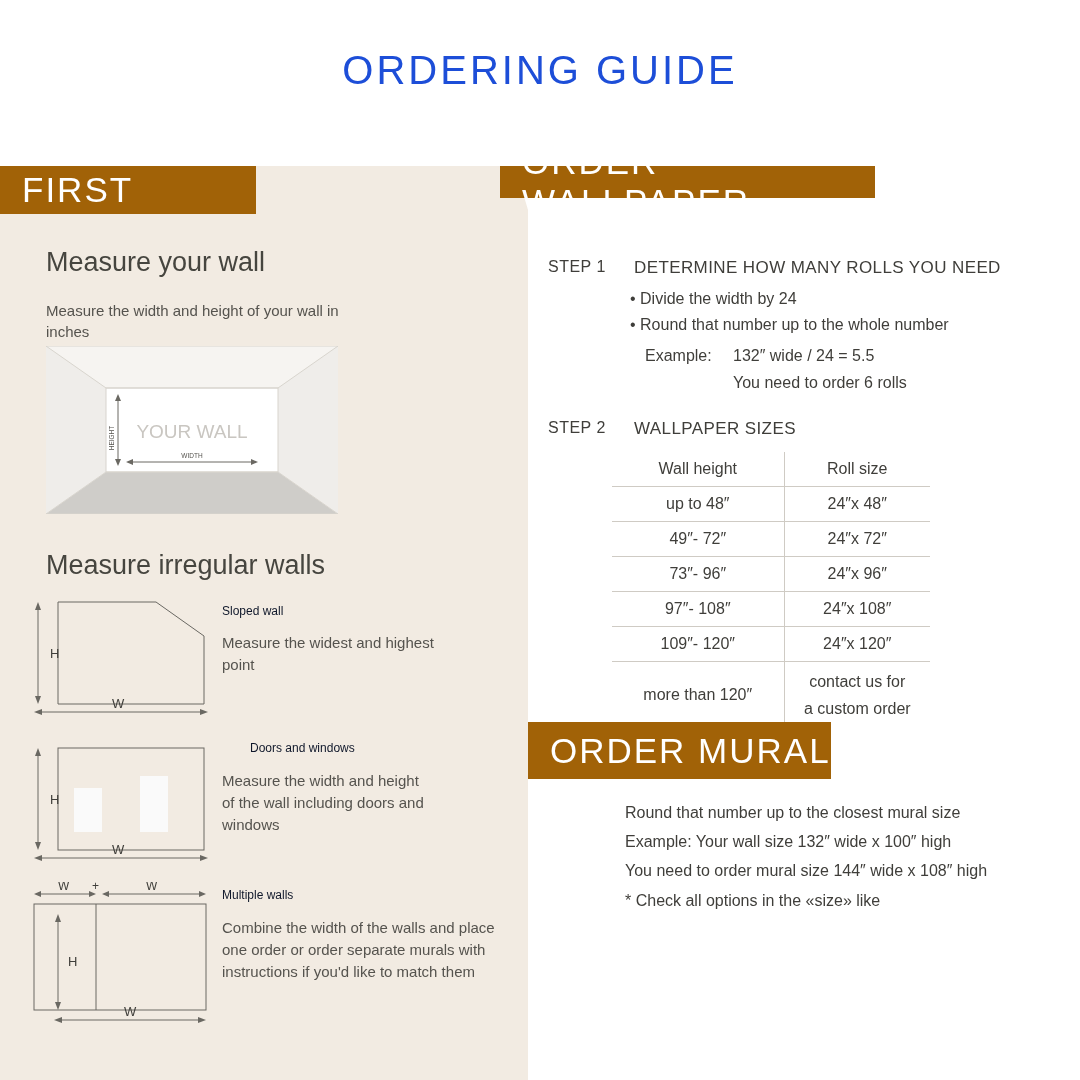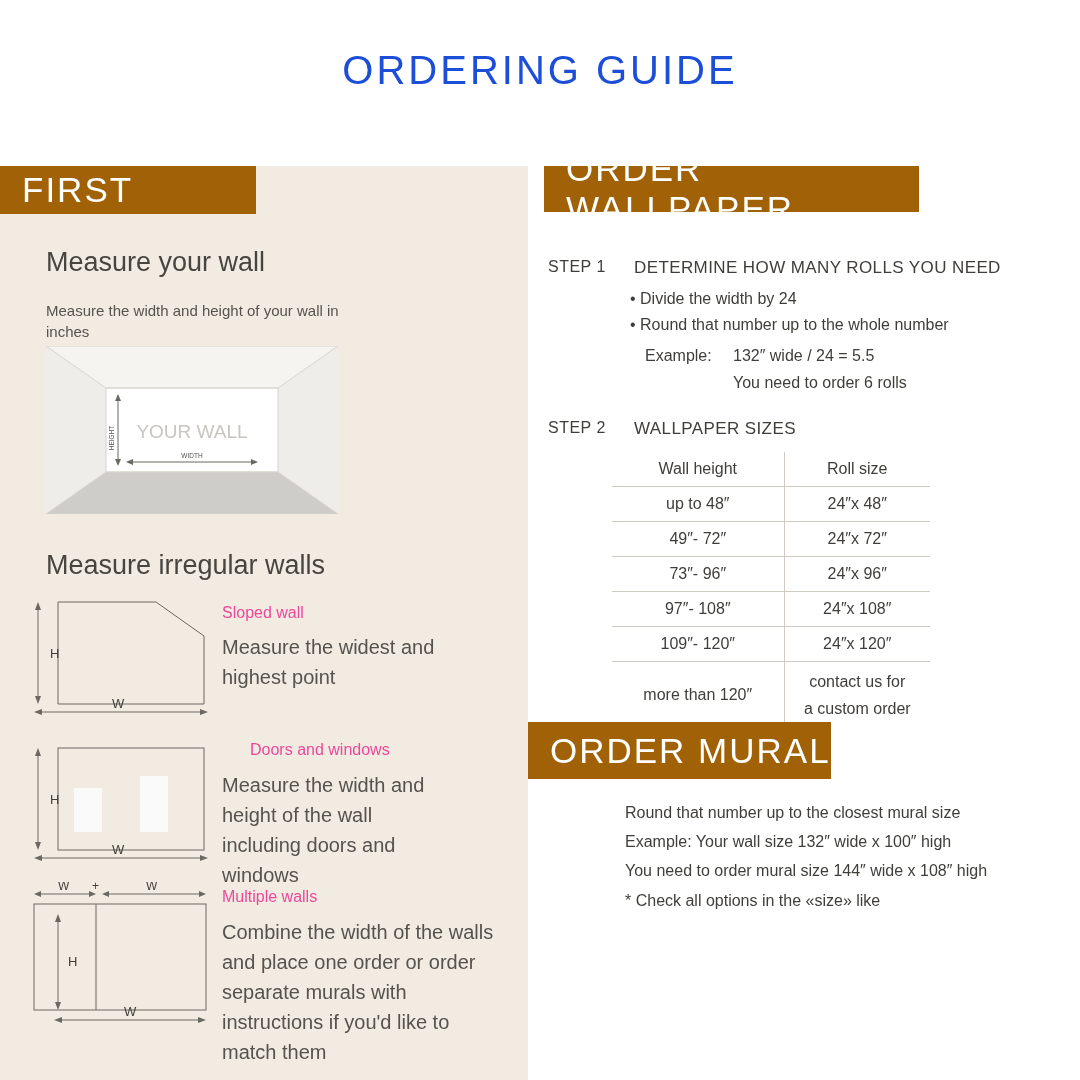--- a/index.html
+++ b/index.html
@@ -30,21 +30,21 @@
   
   .bar {
     position: absolute;
     background: #a16207;
     color: #ffffff;
     display: flex; align-items: center;
     padding-left: 22px;
     font-size: 35px; letter-spacing: 2px; font-weight: 400;
   }
   #bar-first      { left: 0;   top: 166px; width: 256px; height: 48px; }
-  #bar-wallpaper  { left: 544px; top: 166px; width: 375px; height: 46px; }
+  #bar-wallpaper  { left: 500px; top: 166px; width: 375px; height: 32px; }
   #bar-mural      { left: 528px; top: 722px; width: 303px; height: 57px; }
 
   
   .h2 {
     position: absolute; font-size: 27px; font-weight: 400; color: #46453f;
   }
   .sub {
     position: absolute; font-size: 15px; line-height: 21px; color: #55534e;
   }
 
@@ -55,24 +55,24 @@
   
   #wall-illustration { position: absolute; left: 46px; top: 346px; width: 292px; height: 168px; }
 
   
   .irr-svg { position: absolute; }
   #irr-sloped   { left: 28px; top: 596px;  width: 180px; height: 122px; }
   #irr-doors    { left: 28px; top: 742px;  width: 180px; height: 122px; }
   #irr-multiple { left: 28px; top: 882px;  width: 180px; height: 150px; }
 
   .irr-title {
-    position: absolute; font-size: 16px; color: #ec4899; font-weight: 400;
+    position: absolute; font-size: 12px; color: #0f172a; font-weight: 400;
   }
   .irr-body {
-    position: absolute; font-size: 20px; line-height: 30px; color: #55534e;
+    position: absolute; font-size: 15px; line-height: 22px; color: #55534e;
   }
   #t-sloped   { left: 222px; top: 604px; }
   #b-sloped   { left: 222px; top: 632px; width: 230px; }
   #t-doors    { left: 222px; top: 741px; margin-left: 28px; }
   #b-doors    { left: 222px; top: 770px; width: 210px; }
   #t-multiple { left: 222px; top: 888px; }
   #b-multiple { left: 222px; top: 917px; width: 280px; }
 
   
   .step-label {

